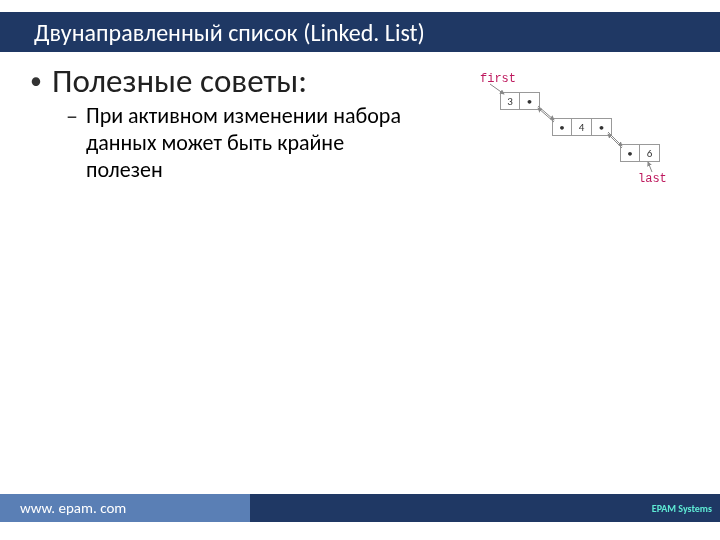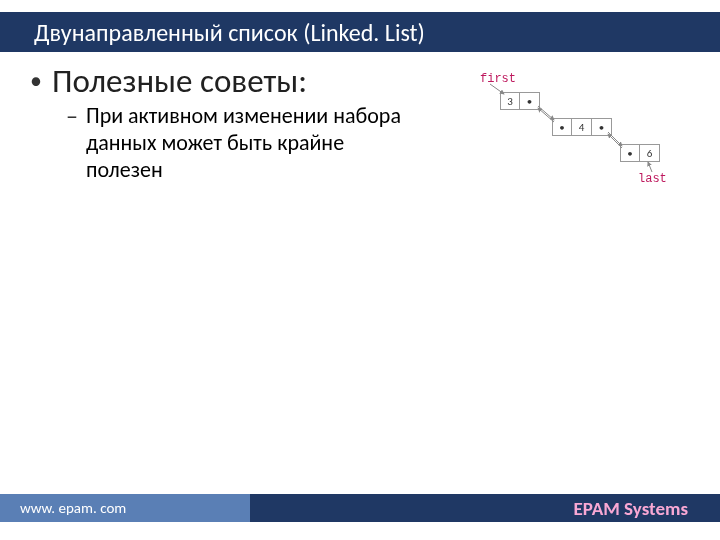--- a/index.html
+++ b/index.html
@@ -34,22 +34,22 @@
   
   .footer-bar {
     position: absolute; left: 0; bottom: 18px; width: 720px; height: 28px;
     display: flex; align-items: stretch;
   }
   .footer-left {
     width: 250px; background: #5a7fb5; color: #fff; font-size: 15px;
     display: flex; align-items: center; padding-left: 20px;
   }
   .footer-right {
-    flex: 1; background: #1f3864; color: #f9a8d4; font-size: 19px; font-weight: 600;
-    display: flex; align-items: center; justify-content: flex-end; padding-right: 32px;
+    flex: 1; background: #1f3864; color: #5eead4; font-size: 10px; font-weight: 600;
+    display: flex; align-items: center; justify-content: flex-end; padding-right: 8px;
   }
 </style>
 </head>
 <body>
 
 <div class="slide">
 
   <div class="title-bar">
     <div class="title">Двунаправленный список (Linked. List)</div>
   </div>

